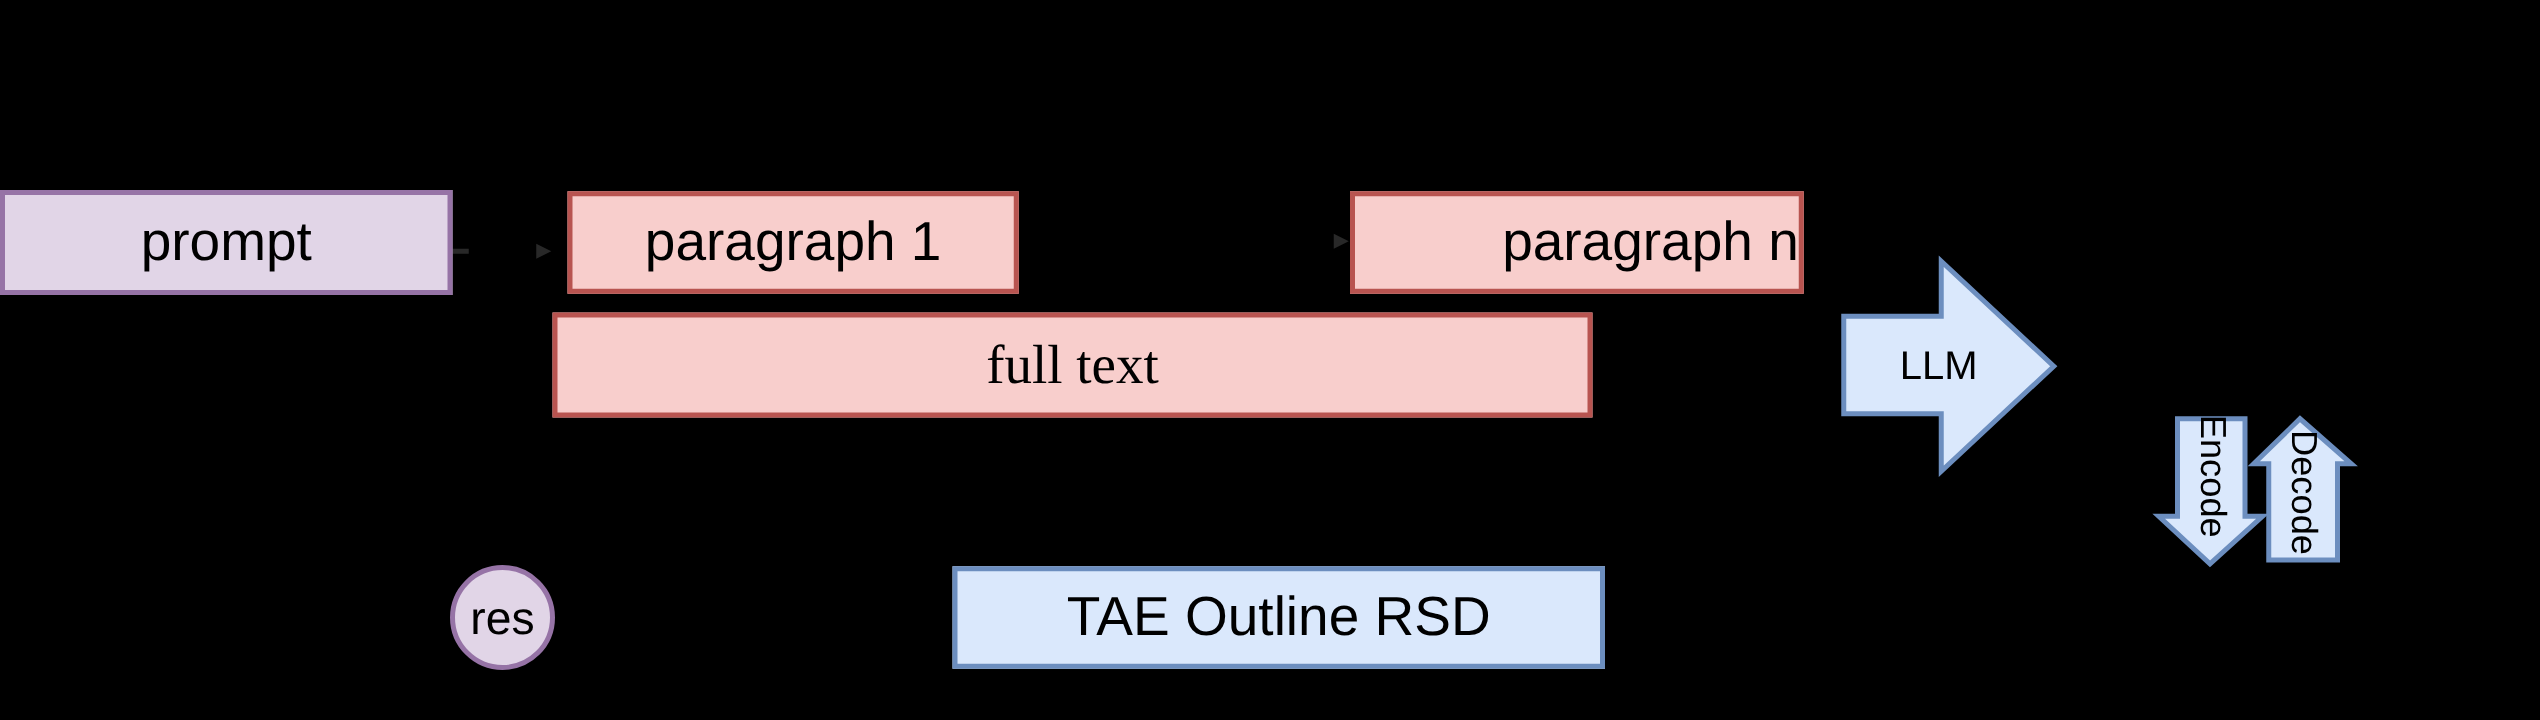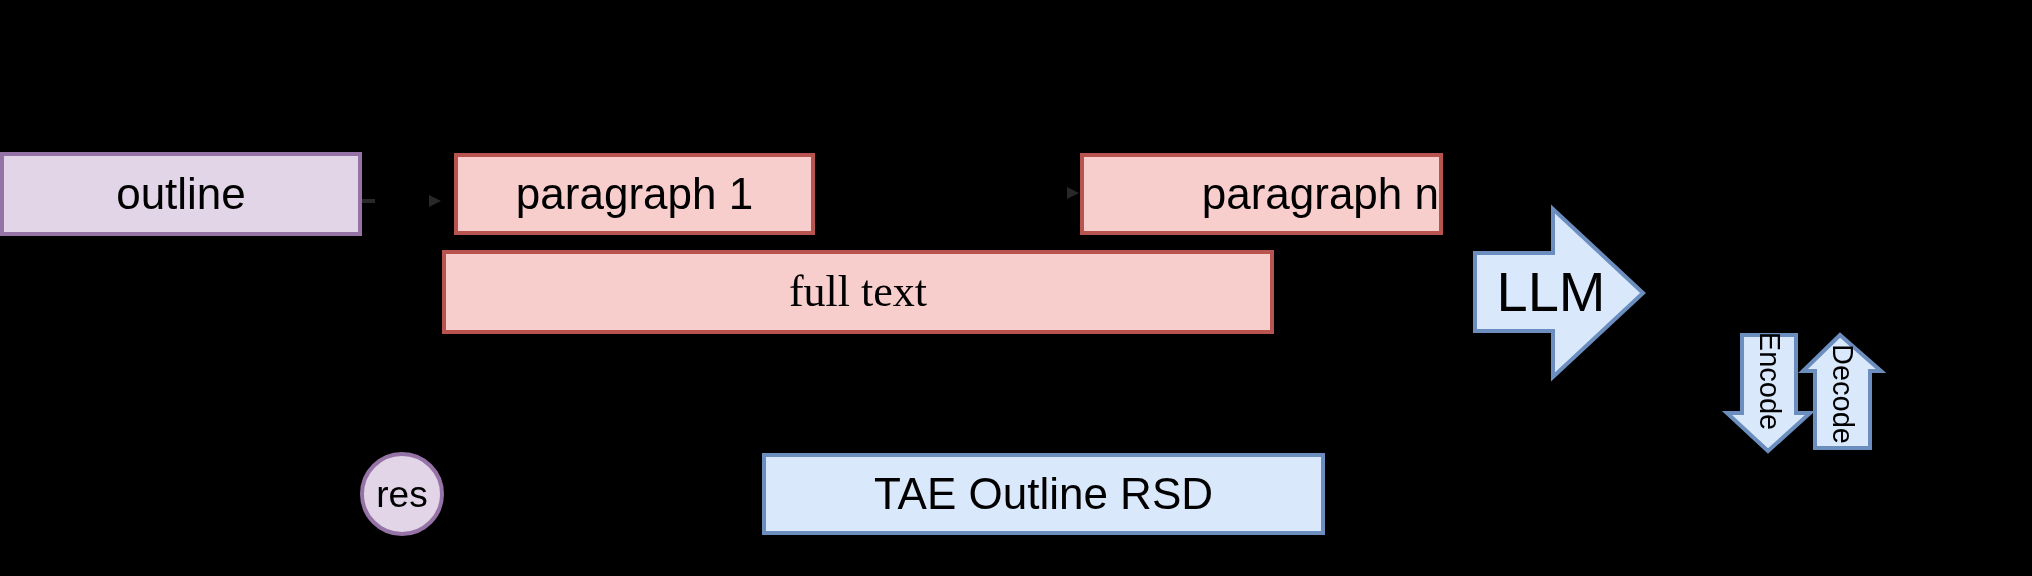--- a/index.html
+++ b/index.html
@@ -43,57 +43,57 @@
 
   .float-label {
     position: absolute;
     color: #000;
     line-height: 1;
     white-space: nowrap;
     display: flex;
     align-items: center;
     justify-content: center;
   }
-  .llm-label { font-size: 56px; }
+  .llm-label { font-size: 32px; }
   .vlabel {
     font-size: 29px;
     transform: translate(-50%, -50%) rotate(90deg);
     transform-origin: center center;
   }
 </style>
 </head>
 <body style="background: rgb(0, 0, 0);">
 
 <div class="stage">
 
   <svg class="arrow-svg" style="left:0; top:0; width:2032px; height:576px;" viewBox="0 0 2032 576">
     <line class="stub-line" x1="362" y1="201" x2="375" y2="201"></line>
     <polygon class="stub-shape" points="429,195 441,201 429,207"></polygon>
     <line class="stub-line" x1="801" y1="193" x2="814" y2="193"></line>
     <polygon class="stub-shape" points="1067,187 1079,193 1067,199"></polygon>
   </svg>
 
   <div class="node purple" style="left:0px; top:152px; width:362px; height:84px;">
-    <span>outline</span>
+    <span>prompt</span>
   </div>
 
   <div class="node pink" style="left:454px; top:153px; width:361px; height:82px;">
     <span>paragraph 1</span>
   </div>
 
   <div class="node pink" style="left:1080px; top:153px; width:363px; height:82px;justify-content:flex-end;">
     <span>paragraph n</span>
   </div>
 
   <div class="node pink" style="left:442px; top:250px; width:832px; height:84px;font-family:Liberation Serif, serif;">
     <span>full text</span>
   </div>
 
 
-  <div class="node blue" style="left:762px; top:453px; width:563px; height:82px;">
+  <div class="node blue" style="left:762px; top:453px; width:522px; height:82px;">
     <span>TAE Outline RSD</span>
   </div>
 
   <div class="node purple circle" style="left:360px; top:452px; width:84px; height:84px;">
     <span>res</span>
   </div>
 
 
   <svg class="arrow-svg" style="left:1471px; top:205px; width:176px; height:176px;" viewBox="1471 205 176 176">
     <polygon class="arrow-shape" points="1475,253 1553,253 1553,209 1643,293 1553,377 1553,331 1475,331"></polygon>

